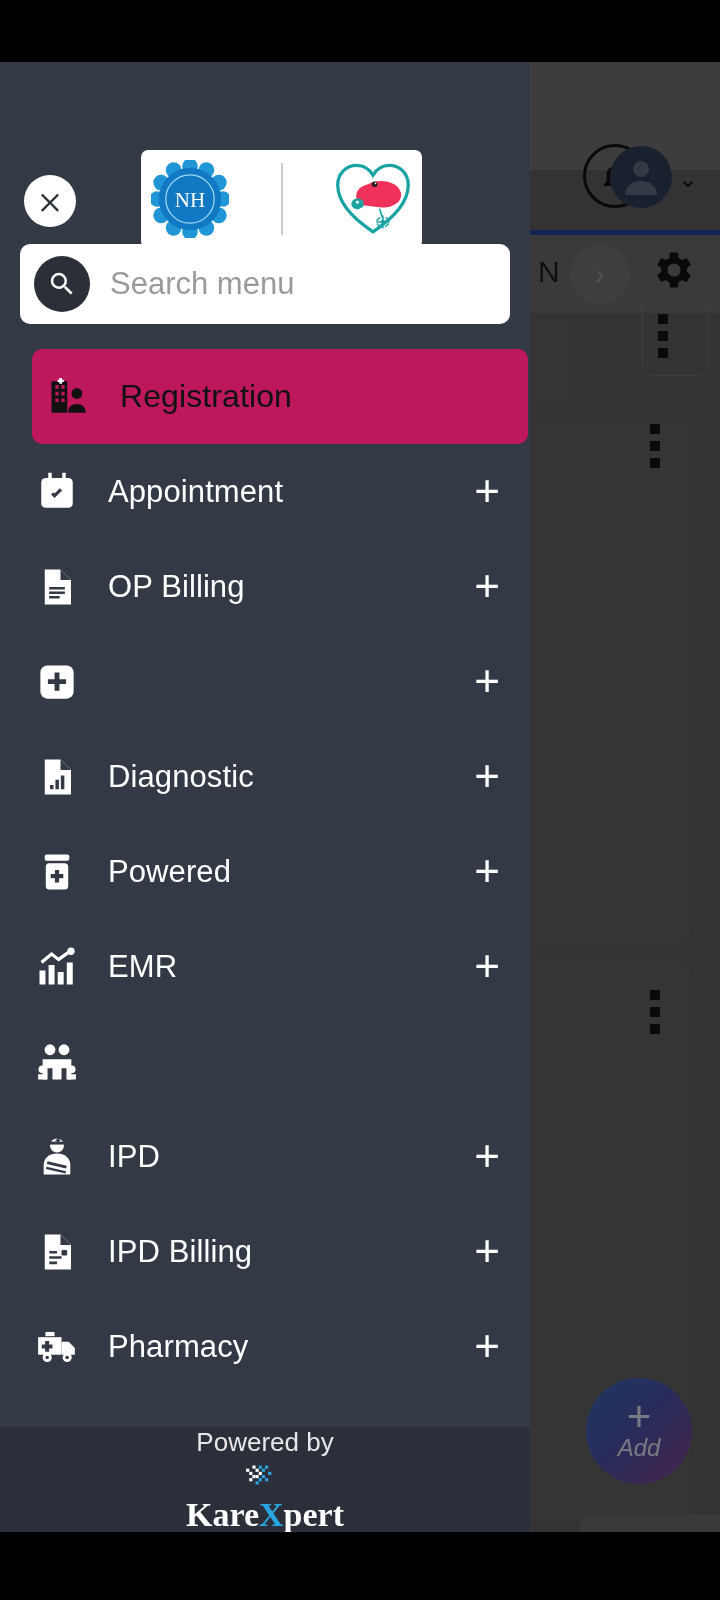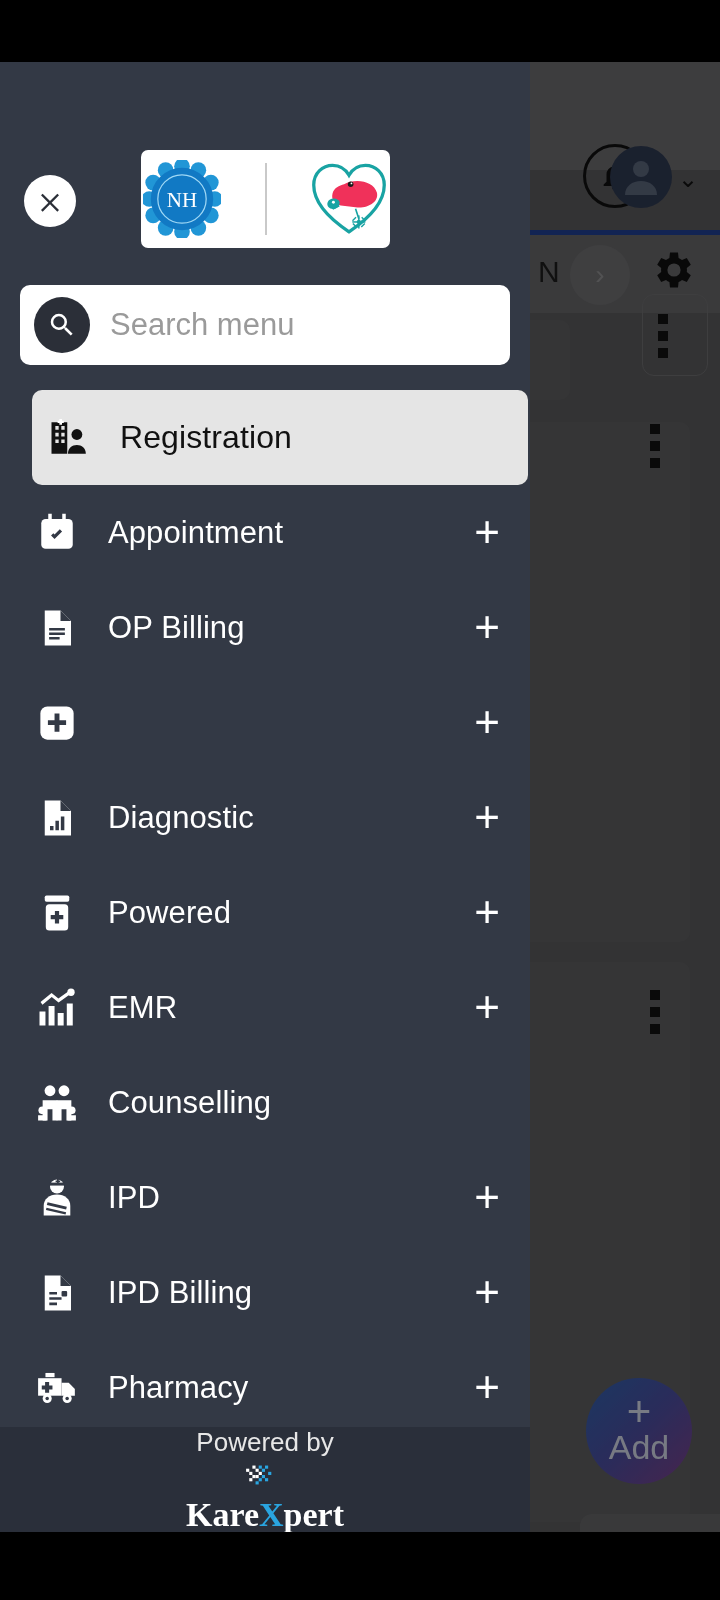--- a/index.html
+++ b/index.html
@@ -79,21 +79,21 @@
     display:block; width:10px; height:10px; background:#121212;
   }
   .bg-fab {
     position:absolute; left:586px; top:1316px; width:106px; height:106px;
     border-radius:50%;
     background:linear-gradient(135deg,#2f5fa8 0%,#4a4c9c 50%,#7a3f86 100%);
     display:flex; flex-direction:column;
     align-items:center; justify-content:center;
   }
   .bg-fab .plus { font-size:42px; color:#cfd4e4; line-height:0.8; font-weight:400;}
-  .bg-fab .lbl { font-size:34px; color:#cdd2e2; }
+  .bg-fab .lbl { font-size:24px; color:#cdd2e2;font-style:italic; }
   .bg-next {
     position:absolute; left:580px; top:1452px; width:150px; height:72px;
     background:#636365; border-radius:12px 0 0 12px;
     display:flex; align-items:center; justify-content:center; gap:14px;
     font-size:30px; color:#151515;
   }
 
   
   #drawer {
     position:absolute; left:0; top:62px; width:530px; height:1470px;
@@ -102,28 +102,28 @@
   .drawer-header {
     position:relative; height:148px; flex:0 0 148px;
   }
   .close-btn {
     position:absolute; left:24px; top:113px; width:52px; height:52px;
     border-radius:50%; background:#ffffff;
     display:flex; align-items:center; justify-content:center;
   }
   .close-btn svg { width:28px; height:28px; fill:#2b2f38; }
   .logo-box {
-    position:absolute; left:141px; top:88px; width:249px; height:98px;
+    position:absolute; left:141px; top:88px; width:281px; height:98px;
     background:#fff; border-radius:7px;
     display:flex; align-items:center;gap:41px;
   }
   .logo-half { flex:1; display:flex; align-items:center; justify-content:center; }
   .logo-divider { width:2px; height:72px; background:#c9c9c9; }
 
-  .search-wrap { padding:0 20px; margin-top:75px; }
+  .search-wrap { padding:0 20px; margin-top:34px; }
   .search-box {
     height:80px; background:#fff; border-radius:10px;
     display:flex; align-items:center; padding-left:14px;
   }
   .search-icon-circle {
     width:56px; height:56px; border-radius:50%; background:#2b2f38;
     display:flex; align-items:center; justify-content:center; flex:0 0 56px;
   }
   .search-icon-circle svg { width:30px; height:30px; fill:#fff; }
   .search-input {
@@ -135,21 +135,21 @@
 
   .menu-list {
     margin-top:25px; flex:1; overflow:hidden;
   }
   .menu-item {
     display:flex; align-items:center;
     height:95px; padding:0 30px 0 34px;
     position:relative;
   }
   .menu-item.active {
-    background:#e5e5e5; border-radius:10px;
+    background:#be185d; border-radius:10px;
     margin:0 0 0 32px; width:496px;
     padding-left:14px;
   }
   .menu-icon {
     width:46px; height:46px; flex:0 0 46px;
     display:flex; align-items:center; justify-content:center;
   }
   .menu-icon svg { width:42px; height:42px; fill:#ffffff; }
   .menu-item.active .menu-icon svg { fill:#111111; }
   .menu-label {
@@ -410,21 +410,20 @@
           <svg viewBox="0 0 24 24">
               <circle cx="8" cy="5" r="3.1"></circle>
               <circle cx="16" cy="5" r="3.1"></circle>
               <path d="M3.8 10.4h8.4V22H9.4v-6.4H6.6V22H3.8z"></path>
               <path d="M11.8 10.4h8.4V22h-2.8v-6.4h-2.8V22h-2.8z"></path>
               <circle cx="3.6" cy="16.2" r="2.2"></circle>
               <circle cx="20.4" cy="16.2" r="2.2"></circle>
               <path d="M1.2 19h4.8v3H1.2zm16.8 0h4.8v3H18z"></path>
             </svg>
         </span>
-        <span class="menu-label">Counselling</span>
       </div>
 
       <div class="menu-item">
         <span class="menu-icon">
           <svg viewBox="0 0 24 24">
               <circle cx="12" cy="5.4" r="4"></circle>
               <path d="M7.6 3.2h8.8v1.7H7.6z" fill="#333945"></path>
               <path d="M12 1.2 13 1.2 13 2 13.8 2 13.8 3 13 3 13 3.8 12 3.8 12 3 11.2 3 11.2 2 12 2z" fill="#333945"></path>
               <path d="M12 10c4.4 0 7.6 2.7 7.6 6.4V22H4.4v-5.6C4.4 12.7 7.6 10 12 10z"></path>
               <path d="M6.6 14.4l11 2.6-.4 1.6-11-2.6z" fill="#333945"></path>

